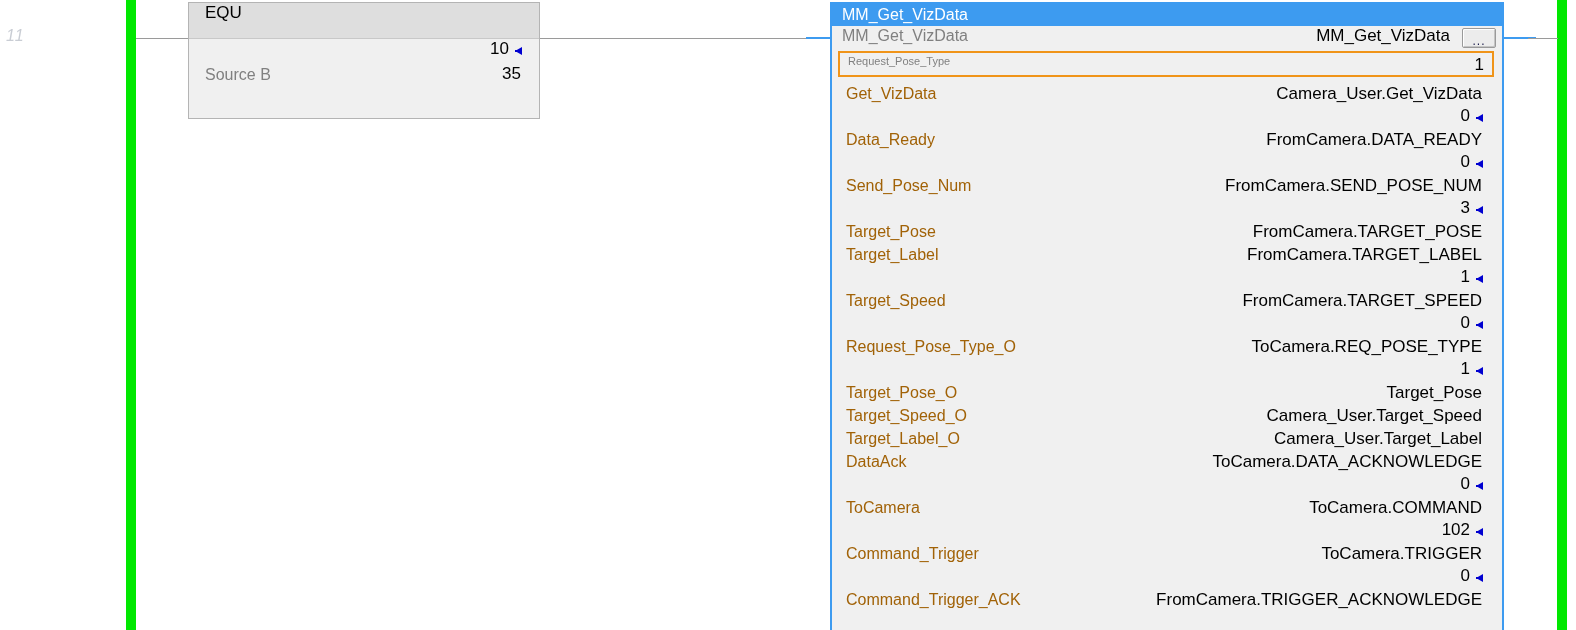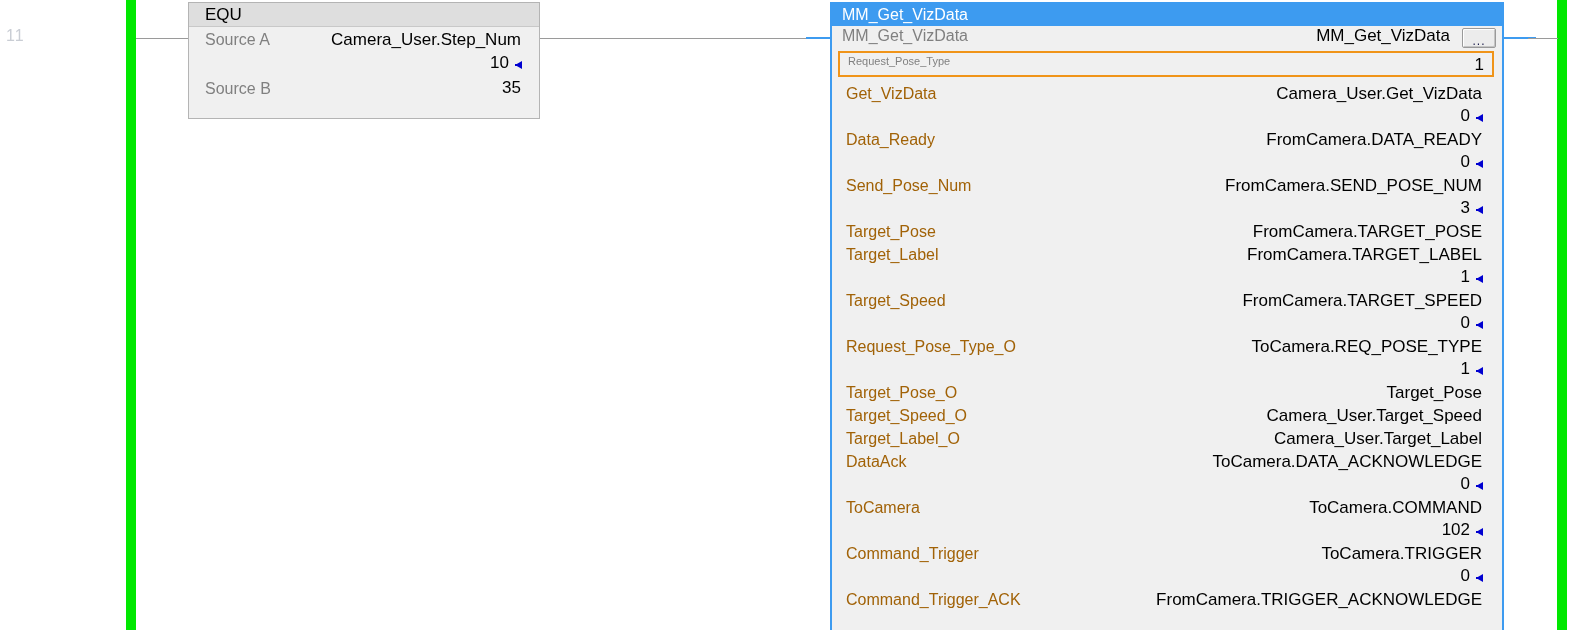--- a/index.html
+++ b/index.html
@@ -29,20 +29,21 @@
 
   
   .rung-number {
     position: absolute;
     left: 6px;
     top: 27px;
     font-size: 16px;
     color: #c9cdd4;
     letter-spacing: 1px;
     user-select: none;
+    font-style: italic;
   }
 
   
   .wire {
     position: absolute;
     height: 1px;
     background: #9a9a9a;
   }
   .wire-blue {
     position: absolute;
@@ -55,26 +56,26 @@
     position: absolute;
     left: 188px;
     top: 2px;
     width: 352px;
     height: 117px;
     background: #f0f0f0;
     border: 1px solid #b4b4b4;
     box-sizing: border-box;
   }
   .equ-header {
-    height: 24px;
+    height: 36px;
     background: #dedede;
     border-bottom: 1px solid #c8c8c8;
     box-sizing: border-box;
     display: flex;
-    align-items: center;
+    align-items: flex-start;
   }
   .equ-header-label {
     font-size: 17px;
     color: #000;
     padding-left: 16px;
   }
   .equ-row {
     position: relative;
     height: 26px;
     display: flex;
@@ -267,24 +268,20 @@
 <div class="wire" style="left:540px; top:38px; width:280px;"></div>
 <div class="wire-blue" style="left:806px; top:37px; width:26px;"></div>
 <div class="wire-blue" style="left:1504px; top:37px; width:32px;"></div>
 <div class="wire" style="left:1528px; top:38px; width:30px;"></div>
 
 <div class="equ-block">
   <div class="equ-header">
     <span class="equ-header-label">EQU</span>
   </div>
 
-  <div class="equ-row">
-    <span class="equ-operand">Source A</span>
-    <span class="equ-tag">Camera_User.Step_Num</span>
-  </div>
 
   <div class="equ-value-row">
     <span class="equ-value">10</span>
     <span class="val-arrow" style="right:17px; top:8px;"></span>
   </div>
 
   <div class="equ-row">
     <span class="equ-operand">Source B</span>
   </div>
 

